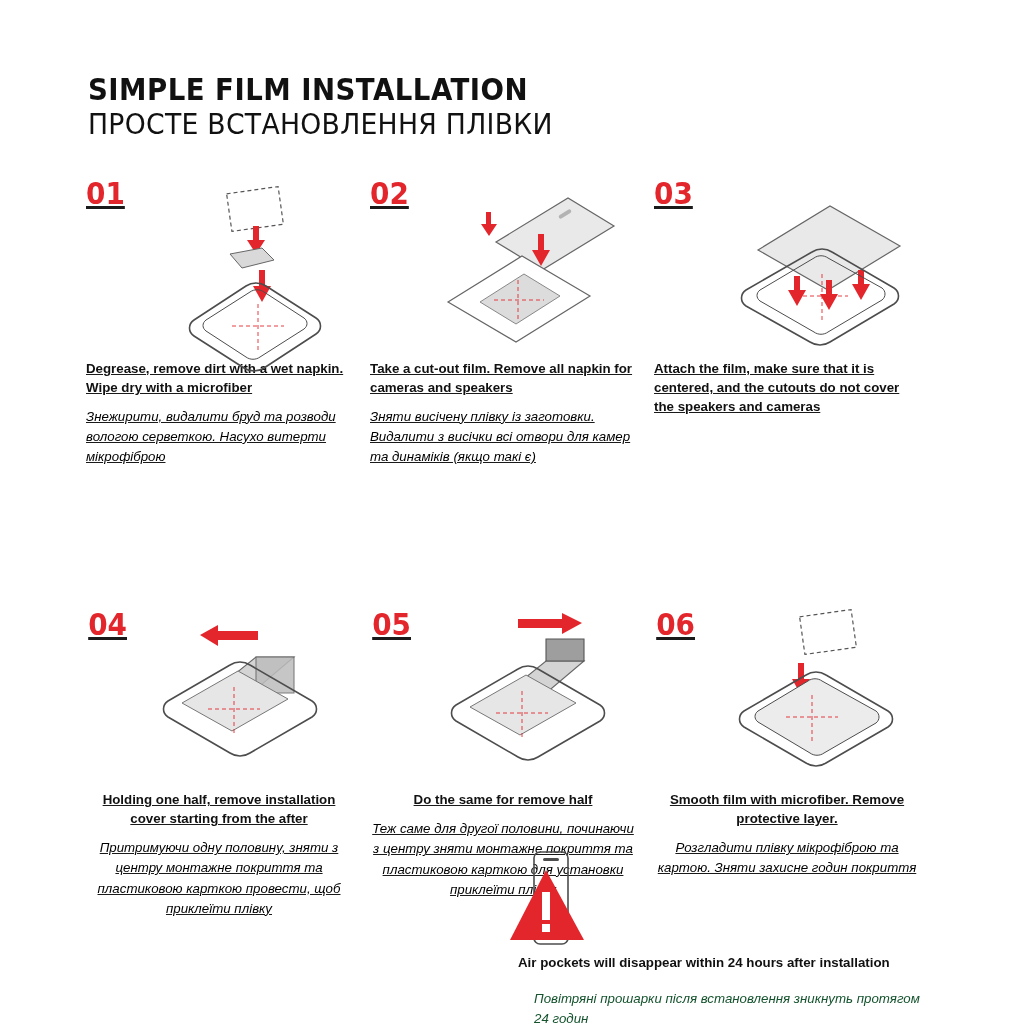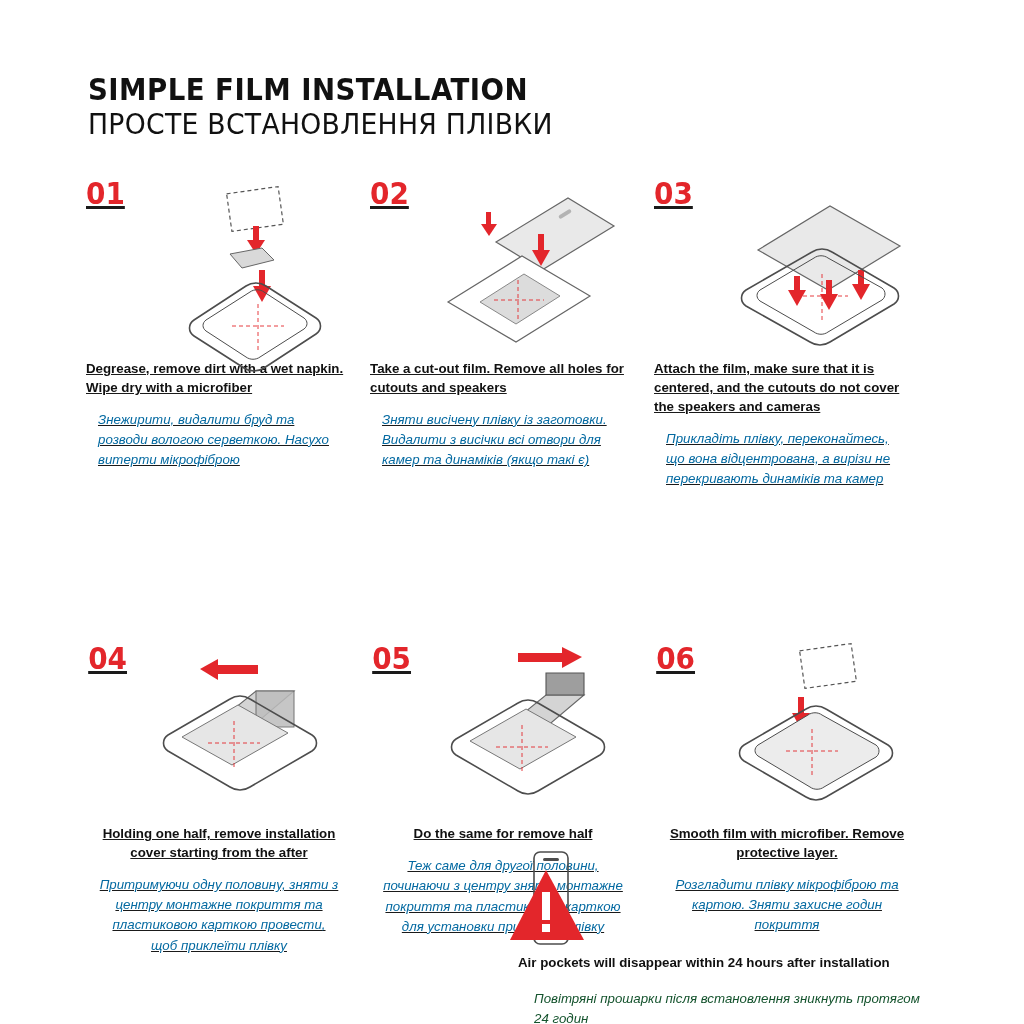--- a/index.html
+++ b/index.html
@@ -100,23 +100,23 @@
     font-size: 13.3px;
     line-height: 1.42;
     color: #111111;
     font-weight: bold;
     margin: 0 0 9px 0;
     max-width: 272px;
   }
   .txt-uk {
     font-size: 13.3px;
     line-height: 1.52;
-    color: #0369a1;
+    color: #000000;
     font-style: italic;
-    margin: 12px;
+    margin: 0;
     max-width: 272px;
   }
   .step-body {
     padding-left: 0px;
   }
   .row-2 {
     margin-top: 142px;
     text-align: center;
   }
   
@@ -235,21 +235,21 @@
                 <polygon points="62,124 106,96 142,118 98,146" fill="#dcdcdc" stroke="#888" stroke-width="1"></polygon>
               </g>
               <g stroke="#e3262b" stroke-width="0.9" stroke-dasharray="4 3">
                 <line x1="76" y1="122" x2="126" y2="122"></line>
                 <line x1="100" y1="102" x2="100" y2="144"></line>
               </g>
             </svg>
           </div>
         </div>
         <div class="step-body">
-          <p class="txt-en">Take a cut-out film. Remove all holes for cutouts and speakers</p>
+          <p class="txt-en">Take a cut-out film. Remove all napkin for cameras and speakers</p>
           <p class="txt-uk">Зняти висічену плівку із заготовки. Видалити з висічки всі отвори для камер та динаміків (якщо такі є)</p>
         </div>
       </div>
 
       <div class="step">
         <div class="step-head">
           <div class="step-num">03</div>
           <div class="art">
             <svg width="230" height="180" viewBox="0 0 230 180">
 
@@ -276,21 +276,20 @@
               </g>
               <g stroke="#e3262b" stroke-width="0.9" stroke-dasharray="4 3">
                 <line x1="94" y1="118" x2="146" y2="118"></line>
                 <line x1="120" y1="96" x2="120" y2="142"></line>
               </g>
             </svg>
           </div>
         </div>
         <div class="step-body">
           <p class="txt-en">Attach the film, make sure that it is centered, and the cutouts do not cover the speakers and cameras</p>
-          <p class="txt-uk">Прикладіть плівку, переконайтесь, що вона відцентрована, а вирізи не перекривають динаміків та камер</p>
         </div>
       </div>
     </div>
 
     <div class="row row-2">
 
       <div class="step">
         <div class="step-head">
           <div class="step-num">04</div>
           <div class="art">

